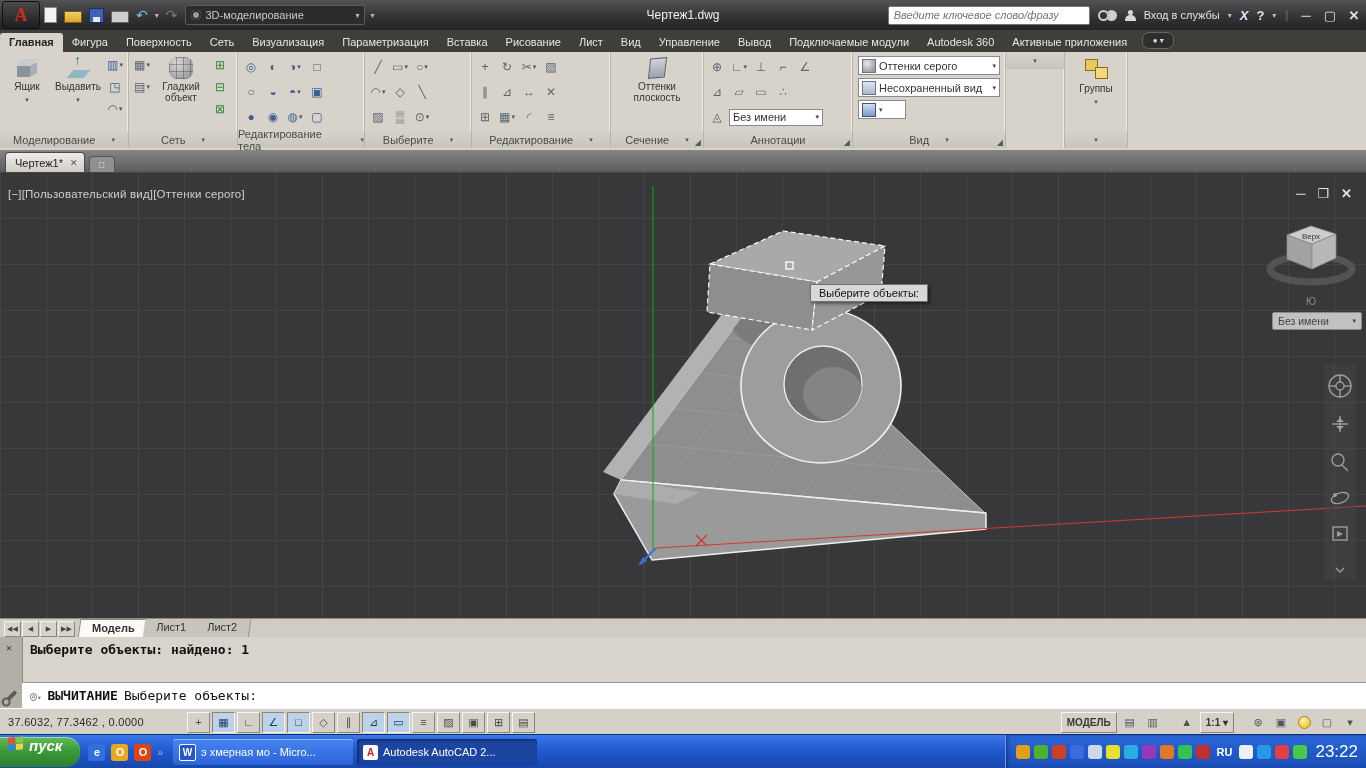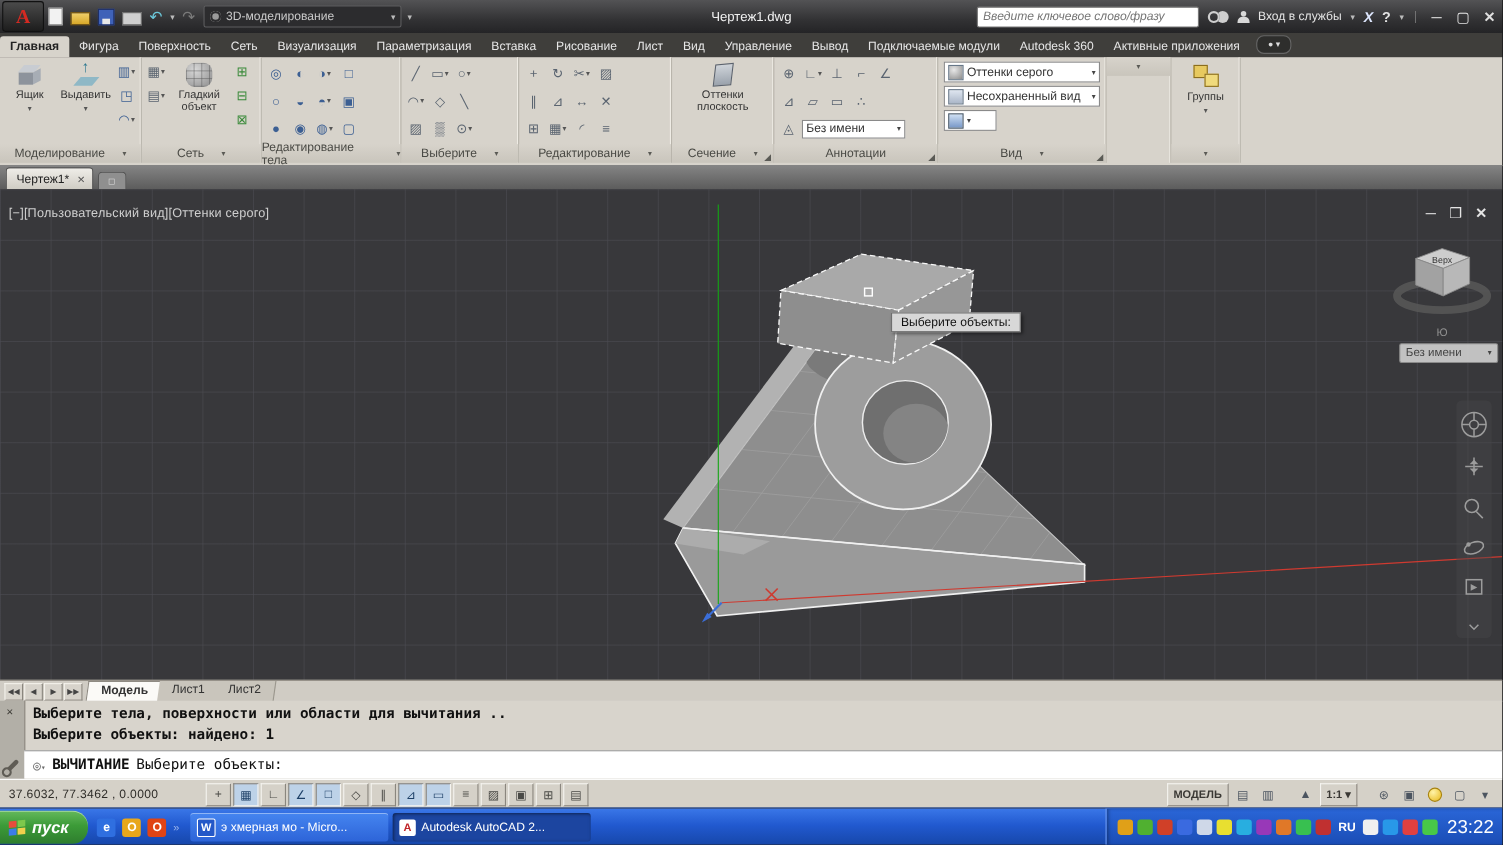--- a/index.html
+++ b/index.html
@@ -151,21 +151,21 @@
   .sb-btn{height:19px;border:1px solid;border-color:#f5f4f0 #8a867e #8a867e #f5f4f0;background:#d5d1c8;
     display:inline-flex;align-items:center;justify-content:center;padding:0 5px;font-size:10px;font-weight:bold;color:#3a3834;}
   .sb-ic{width:20px;height:19px;display:inline-flex;align-items:center;justify-content:center;font-size:11px;color:#4c5560;}
   .bulb{width:11px;height:11px;border-radius:50%;background:radial-gradient(circle at 35% 30%,#fff3a8,#e8b818);border:1px solid #a8830f;}
   .sb-gap{width:8px;}
   
   #taskbar{position:absolute;left:0;top:734px;width:1366px;height:34px;
     background:linear-gradient(#3a77e8,#2159cf 45%,#1646a8);border-top:1px solid #0c2f7a;display:flex;align-items:center;}
   .startbtn{height:30px;margin:2px 0 2px 0;padding:0 18px 0 8px;border-radius:0 14px 14px 0;
     background:linear-gradient(#65b95c,#3c9b38 45%,#2e7d2e);box-shadow:inset 0 1px 0 rgba(255,255,255,.45);
-    display:flex;align-items:center;gap:6px;color:#fff;font-weight:bold;font-style:italic;font-size:15px;}
+    display:flex;align-items:flex-start;gap:6px;color:#fff;font-weight:bold;font-style:italic;font-size:15px;}
   .flag{display:grid;grid-template-columns:7px 7px;grid-template-rows:6px 6px;gap:1px;transform:skewY(-6deg);}
   .flag i{display:block;}
   .flag i:nth-child(1){background:#e84c3c;}.flag i:nth-child(2){background:#7ec84c;}
   .flag i:nth-child(3){background:#3c7ce8;}.flag i:nth-child(4){background:#f0d04c;}
   .quicklaunch{display:flex;align-items:center;gap:6px;padding:0 10px 0 8px;}
   .ql{width:17px;height:17px;border-radius:3px;display:flex;align-items:center;justify-content:center;
     color:#fff;font-size:11px;font-weight:bold;}
   .ql-div{color:#9ab4ec;font-size:10px;}
   .taskbtns{display:flex;gap:4px;}
   .taskbtn{width:168px;height:26px;border-radius:3px;background:linear-gradient(#4585f0,#2d64d8);
@@ -596,21 +596,20 @@
       <div class="ltab"><span>Лист1</span></div>
       <div class="ltab"><span>Лист2</span></div>
     </div>
 
   <div id="cmdarea">
     <div class="cmd-side">
       <span class="cmd-close">✕</span>
       <span class="wrenchico"></span>
     </div>
     <div class="cmd-hist">
-      <div>Выберите тела, поверхности или области для вычитания ..</div>
       <div>Выберите объекты: найдено: 1</div>
     </div>
     <div class="cmd-active">
       <span class="cmd-ico">◎<small>▾</small></span>
       <b>ВЫЧИТАНИЕ</b>
       <span>Выберите объекты:</span>
     </div>
   </div>
 
   <div id="statusbar">

